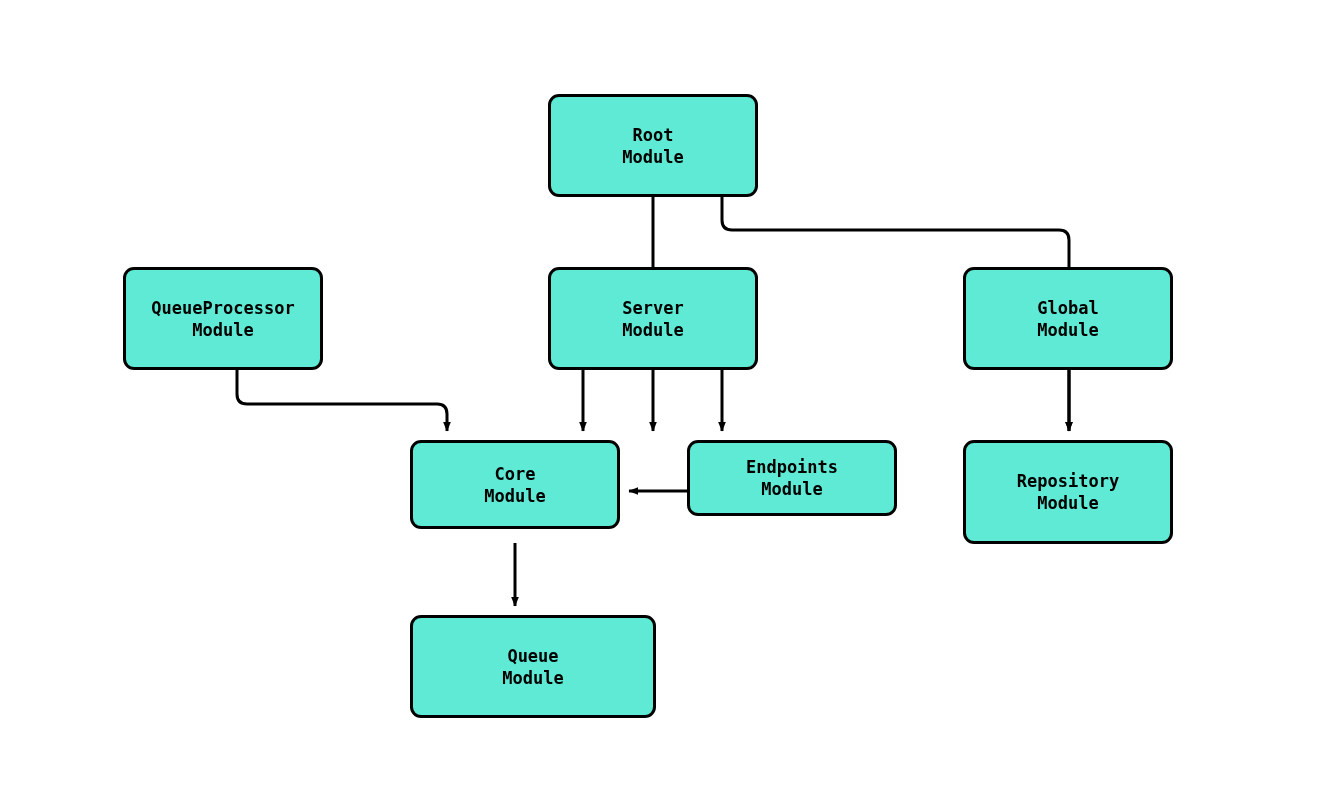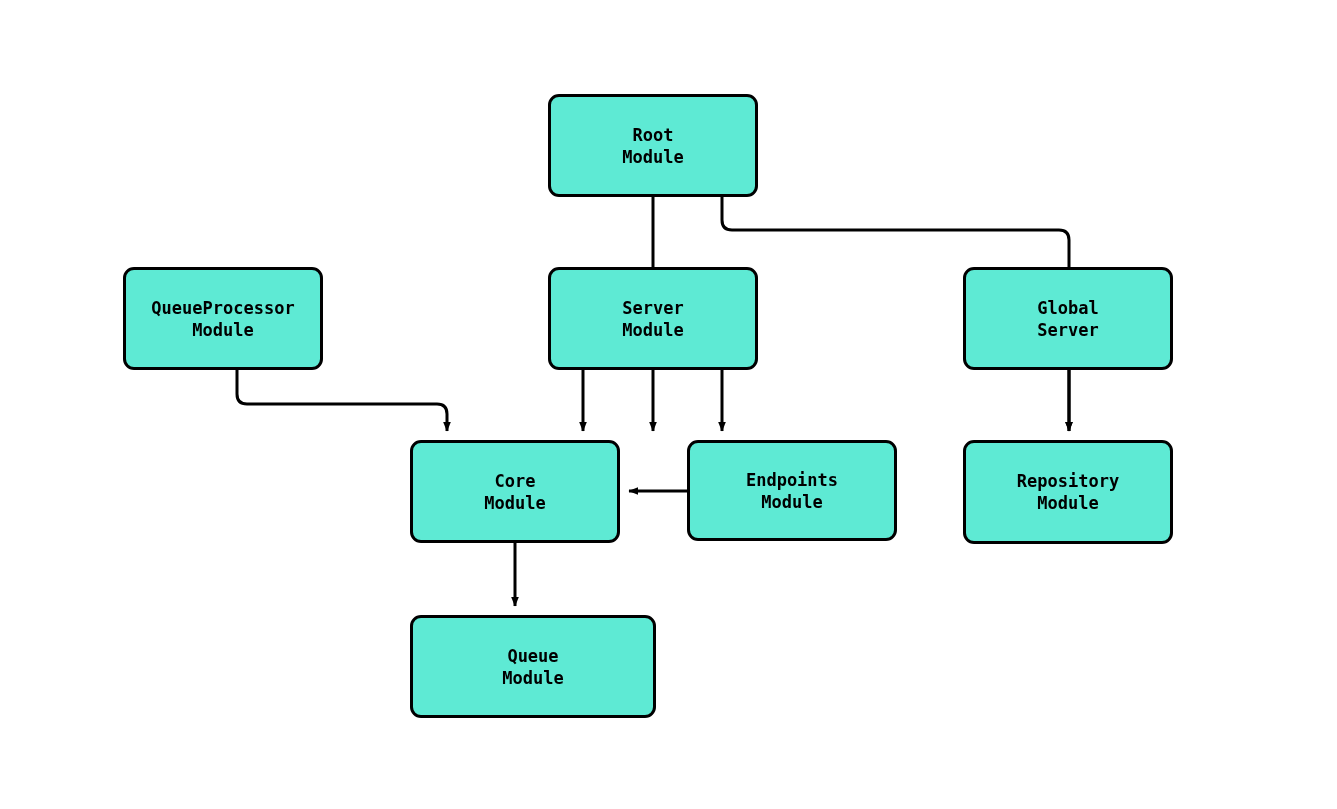--- a/index.html
+++ b/index.html
@@ -91,29 +91,29 @@
 Module</span>
   </div>
 
   <div class="node" style="left:548px; top:267px; width:210px; height:103px;">
     <span class="node-label">Server
 Module</span>
   </div>
 
   <div class="node" style="left:963px; top:267px; width:210px; height:103px;">
     <span class="node-label">Global
-Server</span>
+Module</span>
   </div>
 
-  <div class="node" style="left:410px; top:440px; width:210px; height:103px;">
+  <div class="node" style="left:410px; top:440px; width:210px; height:89px;">
     <span class="node-label">Core
 Module</span>
   </div>
 
-  <div class="node" style="left:687px; top:440px; width:210px; height:101px;">
+  <div class="node" style="left:687px; top:440px; width:210px; height:76px;">
     <span class="node-label">Endpoints
 Module</span>
   </div>
 
   <div class="node" style="left:963px; top:440px; width:210px; height:104px;">
     <span class="node-label">Repository
 Module</span>
   </div>
 
   <div class="node" style="left:410px; top:615px; width:246px; height:103px;">

